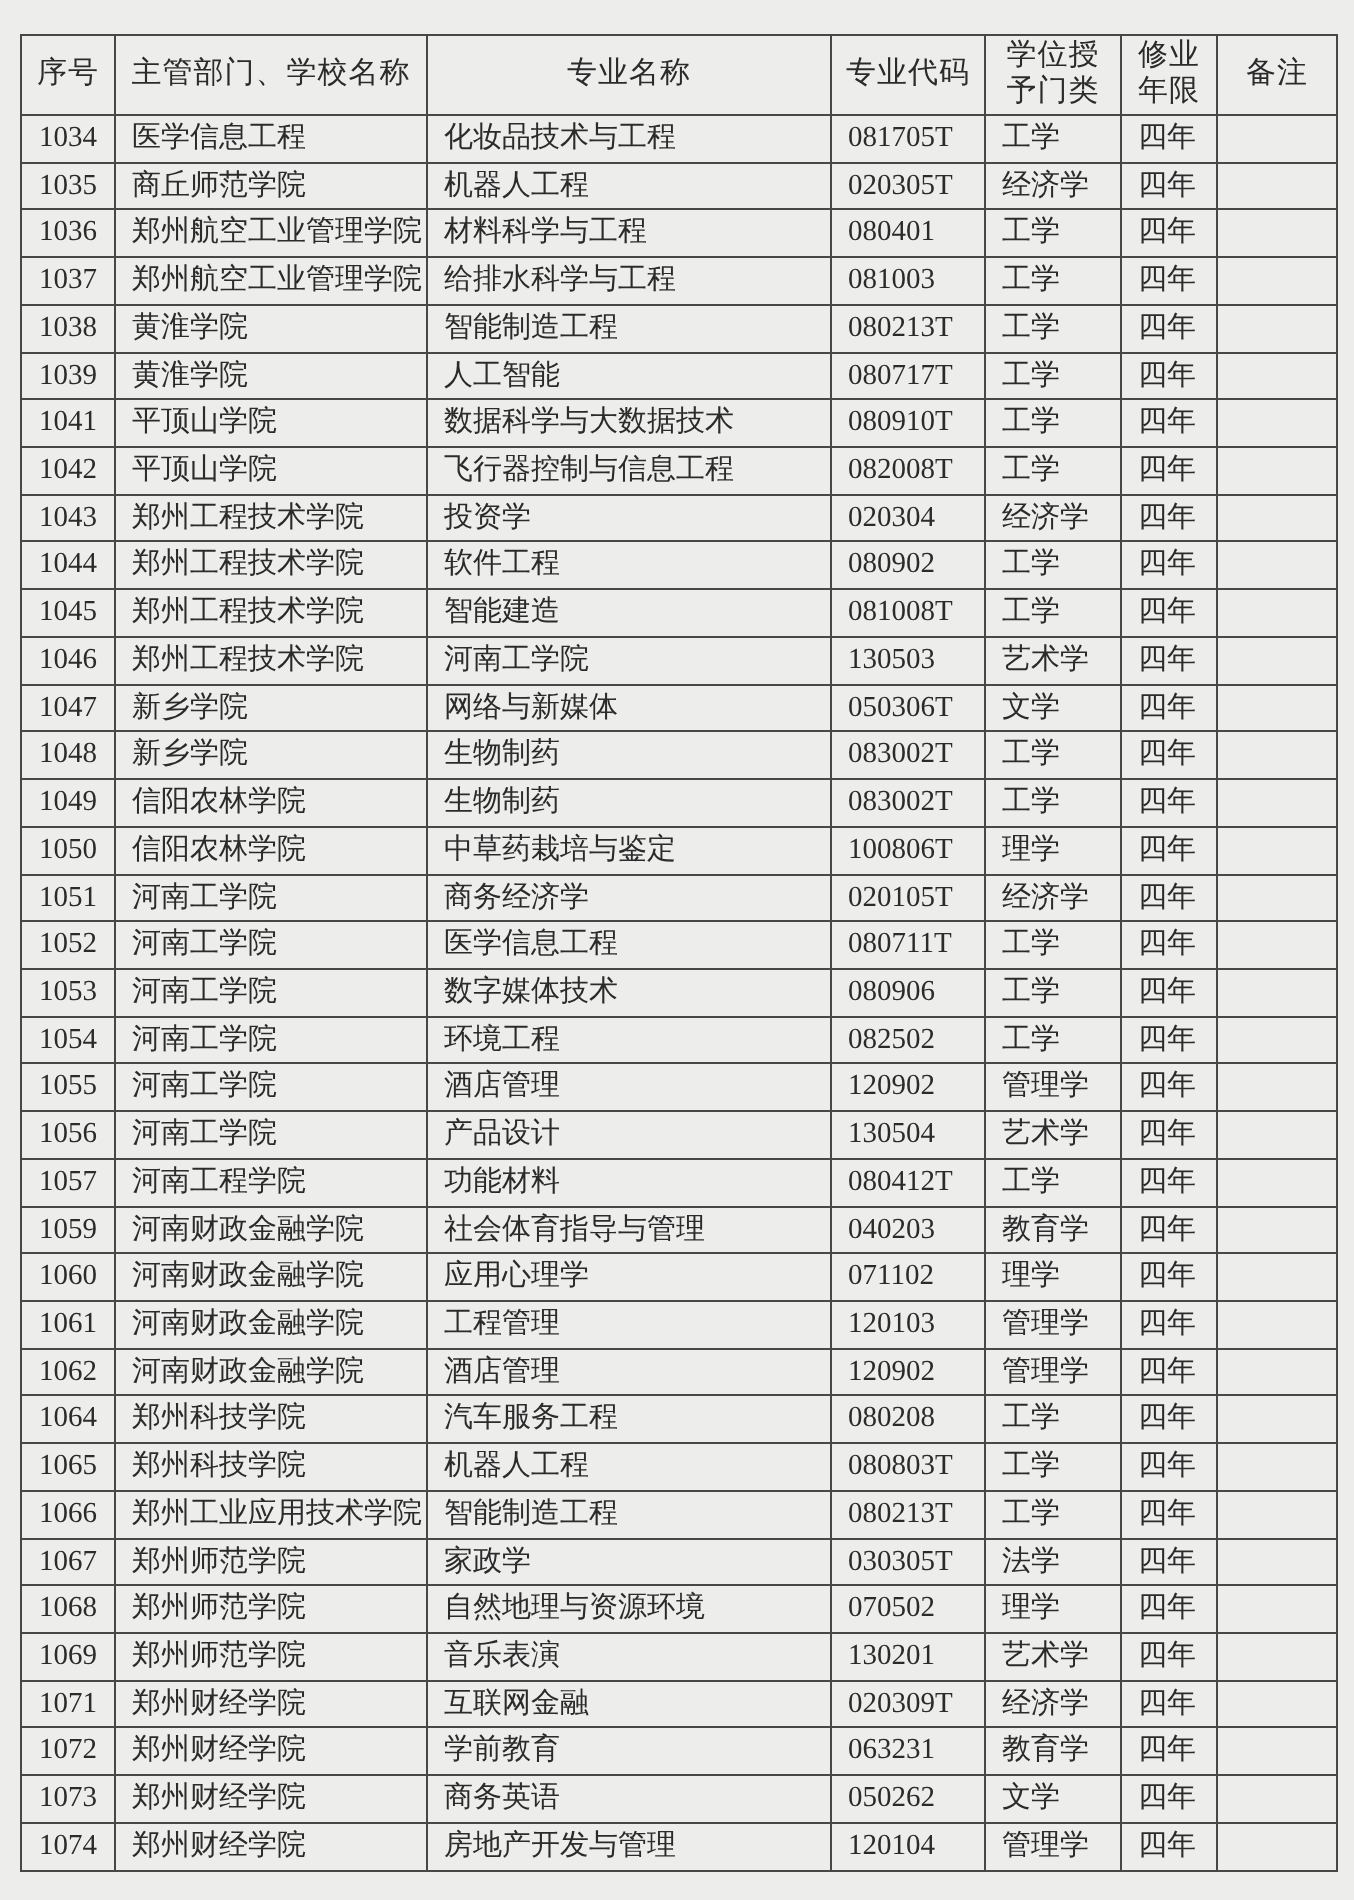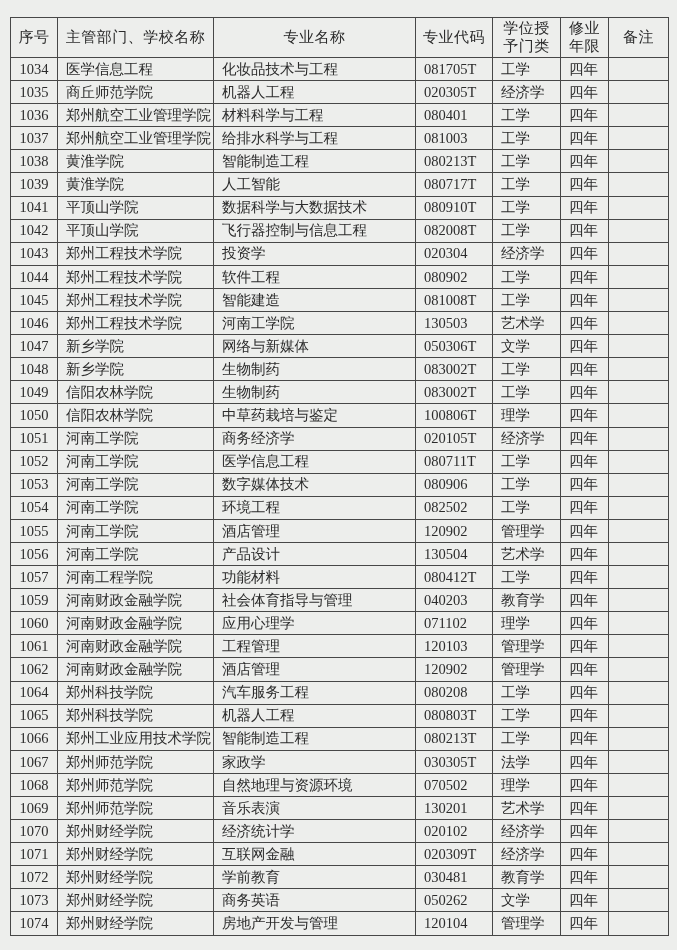--- a/index.html
+++ b/index.html
@@ -376,42 +376,33 @@
         <tr>
           <td class="col-seq">1069</td>
           <td>郑州师范学院</td>
           <td>音乐表演</td>
           <td>130201</td>
           <td>艺术学</td>
           <td>四年</td>
           <td></td>
         </tr>
         <tr>
-          <td class="col-seq">1070</td>
-          <td>郑州财经学院</td>
-          <td>经济统计学</td>
-          <td>020102</td>
-          <td>经济学</td>
-          <td>四年</td>
-          <td></td>
-        </tr>
-        <tr>
           <td class="col-seq">1071</td>
           <td>郑州财经学院</td>
           <td>互联网金融</td>
           <td>020309T</td>
           <td>经济学</td>
           <td>四年</td>
           <td></td>
         </tr>
         <tr>
           <td class="col-seq">1072</td>
           <td>郑州财经学院</td>
           <td>学前教育</td>
-          <td>030481</td>
+          <td>063231</td>
           <td>教育学</td>
           <td>四年</td>
           <td></td>
         </tr>
         <tr>
           <td class="col-seq">1073</td>
           <td>郑州财经学院</td>
           <td>商务英语</td>
           <td>050262</td>
           <td>文学</td>

